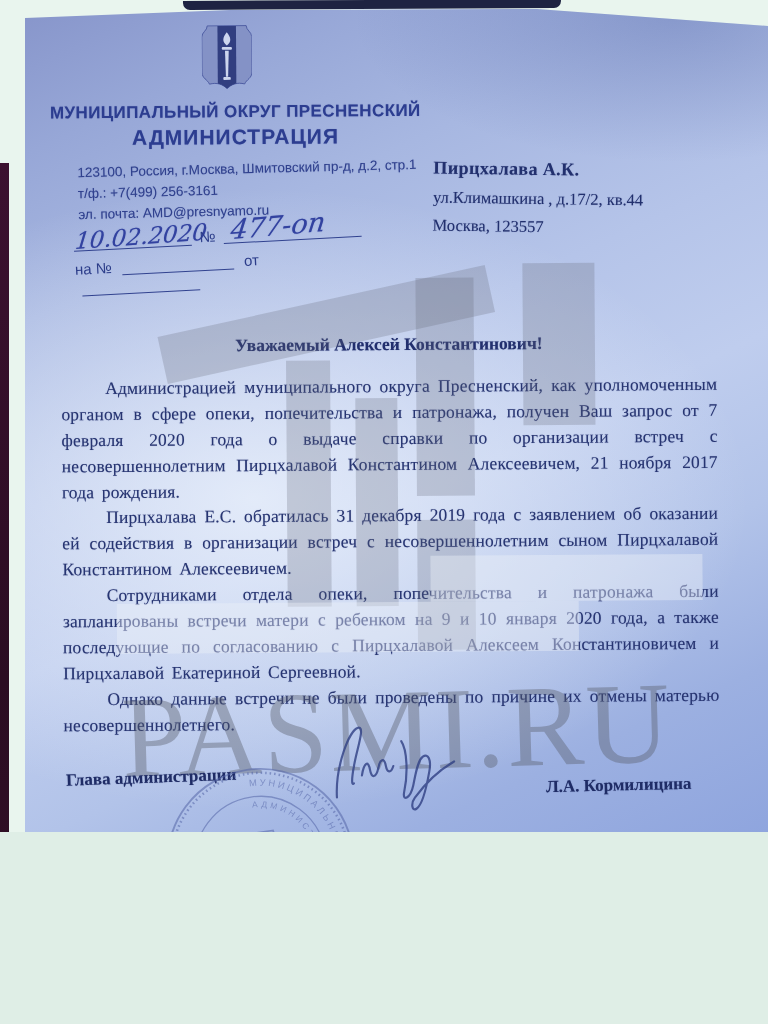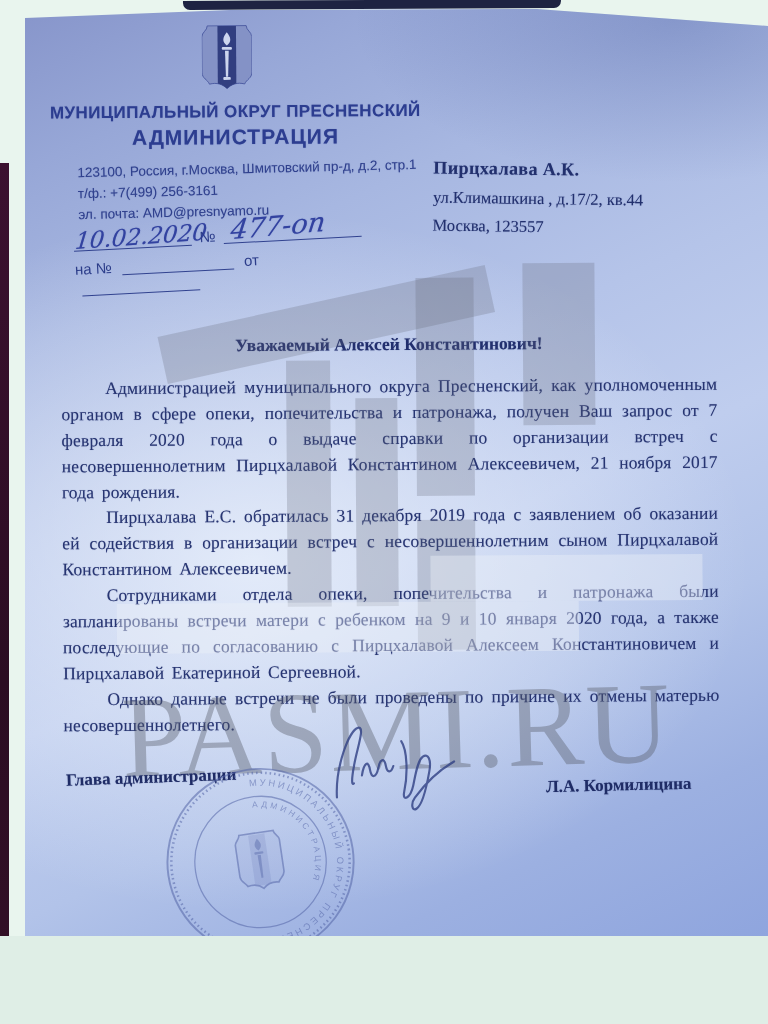--- a/index.html
+++ b/index.html
@@ -1,16 +1,16 @@
 <!DOCTYPE html>
 <html><head>
 <meta charset="utf-8">
 <style>
   html,body{margin:0;padding:0;background:#dfeee6;}
-  #photo{position:relative;width:768px;height:936px;overflow:hidden;background:#e9f5ee;
+  #photo{position:relative;width:768px;height:832px;overflow:hidden;background:#e9f5ee;
          font-family:"Liberation Sans",sans-serif;}
   
   .edge-left{position:absolute;left:0;top:163px;width:9px;height:861px;
              background:linear-gradient(180deg,#3c1130,#2b0d22 60%,#351028);}
   
   .top-band{position:absolute;left:183px;top:0;width:378px;height:9px;background:#1e2342;
             border-radius:0 0 7px 7px;transform:rotate(-.3deg);}
   
   .paper{position:absolute;inset:0;
          clip-path:polygon(25px 18px,230px 10px,537px 9px,768px 26px,768px 1024px,25px 1024px);

